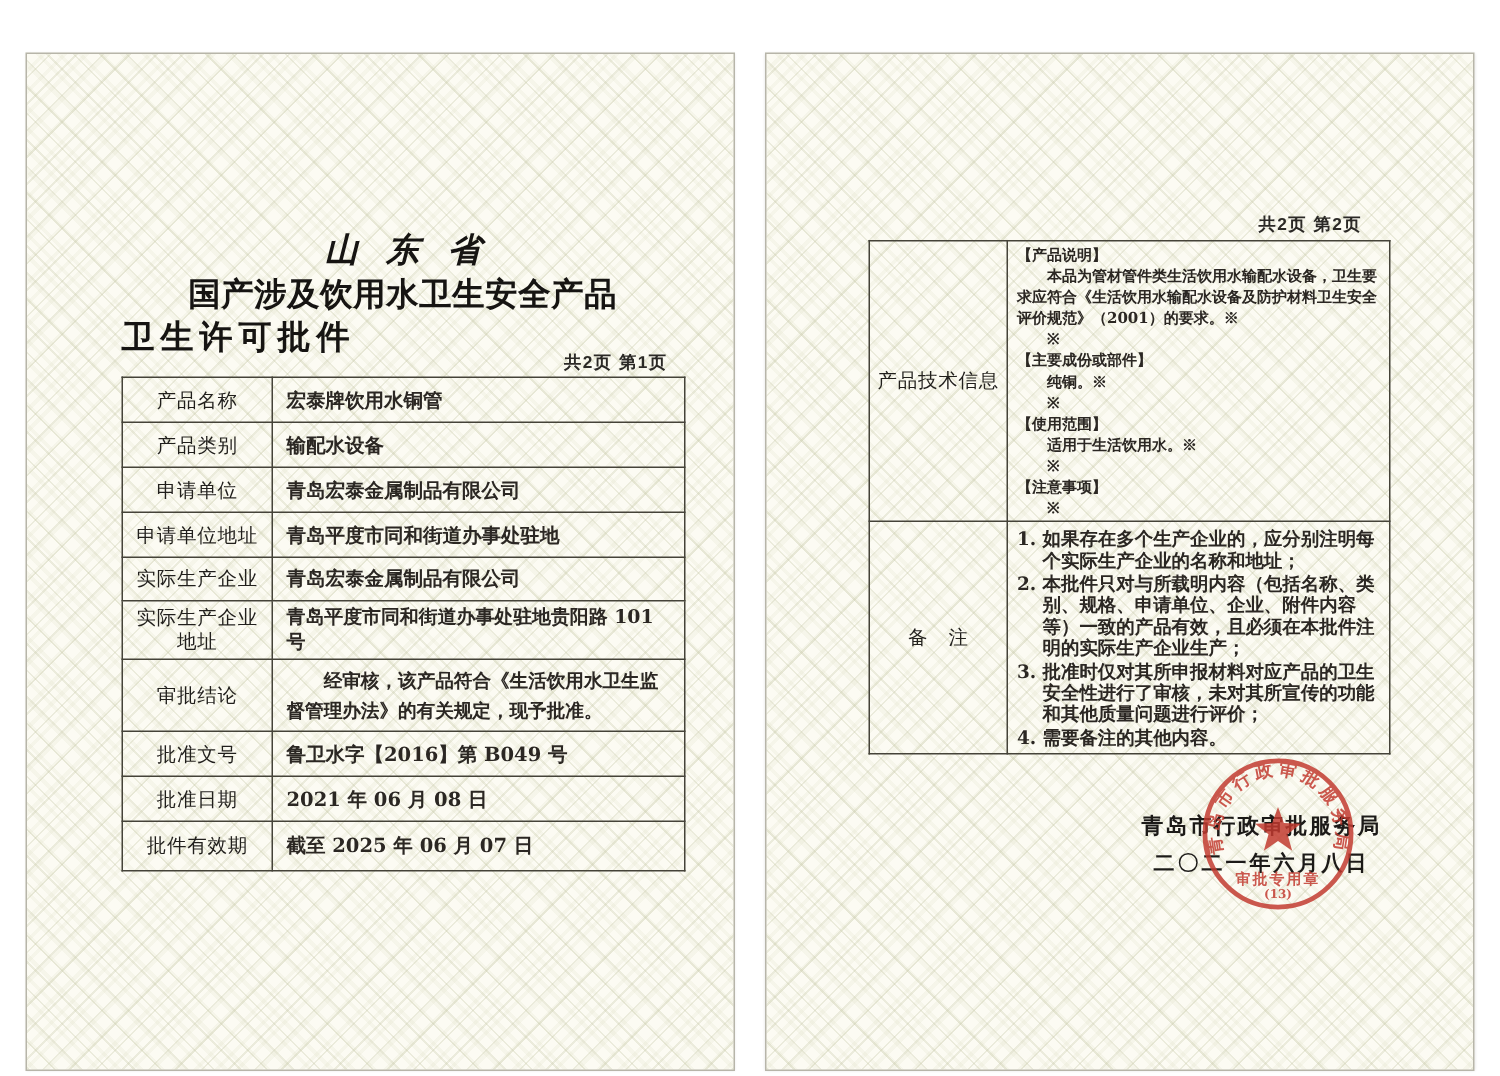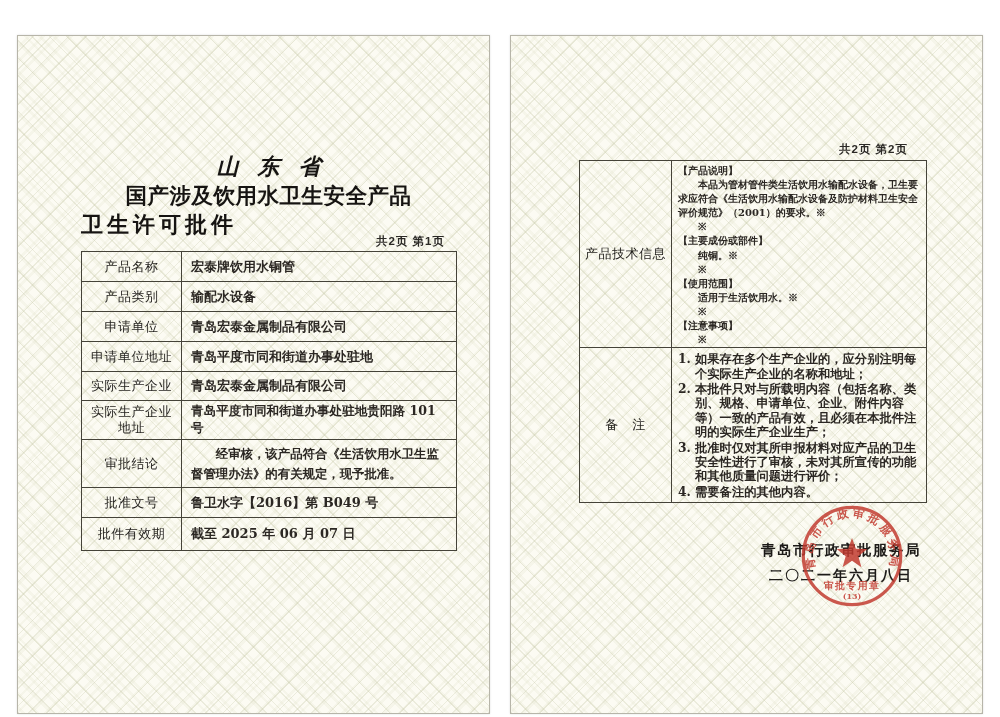--- a/index.html
+++ b/index.html
@@ -109,20 +109,24 @@
       <tr style="height:48px">
         <td class="lbl">审批结论</td>
         <td class="val">
               <div class="concl">经审核，该产品符合《生活饮用水卫生监督管理办法》的有关规定，现予批准。</div>
             </td>
       </tr>
       <tr style="height:30px">
         <td class="lbl">批准文号</td>
         <td class="val">鲁卫水字【2016】第 B049 号</td>
       </tr>
+      <tr style="height:30px">
+        <td class="lbl">批准日期</td>
+        <td class="val">2021 年 06 月 08 日</td>
+      </tr>
       <tr style="height:33px">
         <td class="lbl">批件有效期</td>
         <td class="val">截至 2025 年 06 月 07 日</td>
       </tr>
     </tbody>
       </table>
   </div>
 
   <div class="page page2">
     <div class="abs pgind pgind2">共2页 第2页</div>

